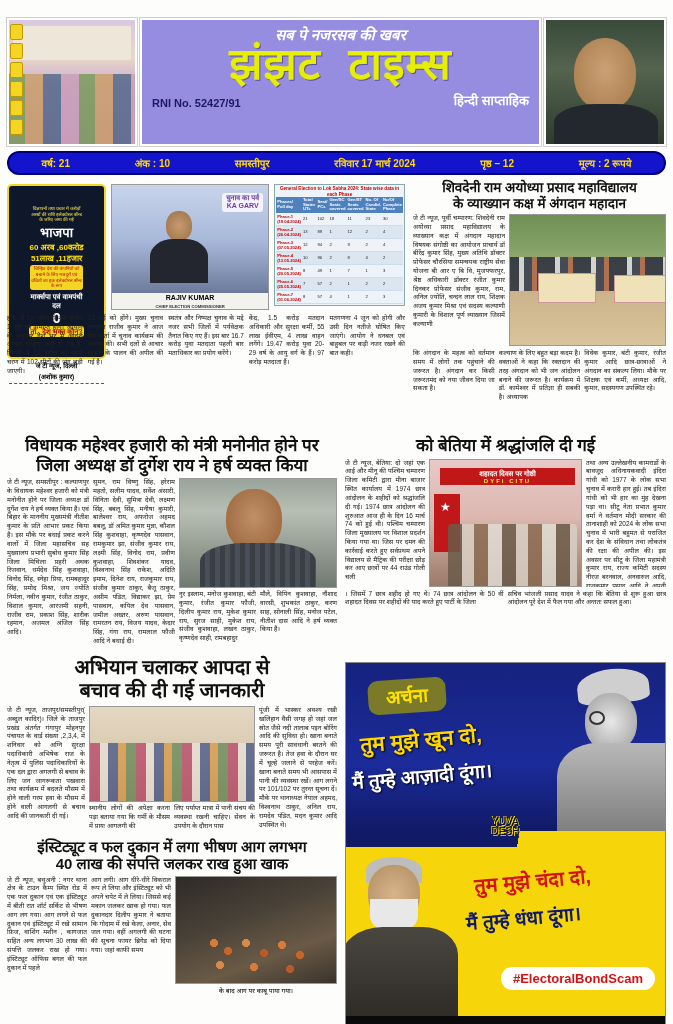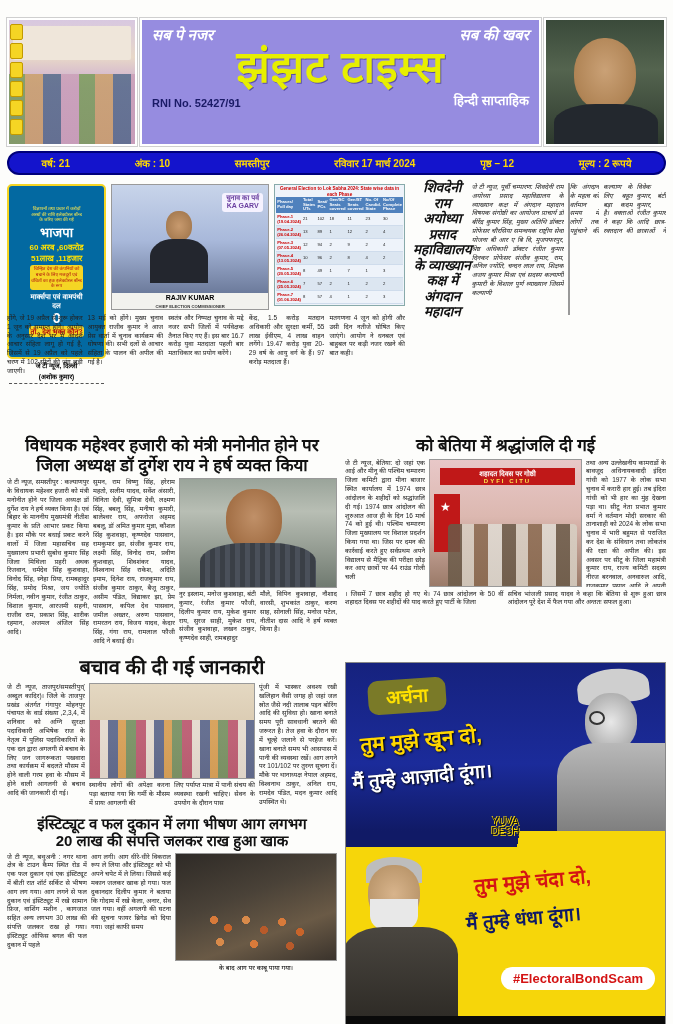--- a/index.html
+++ b/index.html
@@ -12,22 +12,22 @@
   .mast-photo.left { width:130px; background:linear-gradient(180deg,#d8c8e0 0%,#e8d8c8 30%,#caa8d2 55%,#b88ac0 100%); }
   .mast-photo.left .banner-strip { position:absolute; top:6px; left:4px; right:4px; height:34px; background:#efe6da; border-radius:2px; }
   .mast-photo.left .people { position:absolute; bottom:0; left:0; right:0; height:70px;
      background:repeating-linear-gradient(90deg,#7a9c5a 0 16px,#caa06a 16px 34px,#556b8a 34px 52px,#caa0b8 52px 70px); opacity:.85; }
   .badge-strip { position:absolute; left:1px; top:4px; width:13px; bottom:4px; display:flex; flex-direction:column; gap:3px; }
   .badge-strip i { display:block; width:13px; height:16px; background:#f5d524; border:1px solid #c29a00; border-radius:2px; }
   .mast-photo.right { width:122px; background:linear-gradient(180deg,#3a4a3a 0%,#54644f 40%,#2e3a2e 100%); }
   .portrait-face { position:absolute; left:28px; top:18px; width:62px; height:72px; background:radial-gradient(ellipse at 50% 45%,#caa176 0%,#b08455 70%,#8a6038 100%); border-radius:48% 48% 46% 46%; }
   .portrait-body { position:absolute; left:8px; bottom:-6px; width:104px; height:46px; background:#23282e; border-radius:40% 40% 0 0; }
   .masthead { flex:1; background:#968ce0; border:2px solid #fff; outline:1px solid #cfcfcf; position:relative; padding:4px 10px; }
-  .taglines { display:flex; justify-content:space-between; color:#fff; font-weight:700; font-style:italic; font-size:15px; }
-  .mast-title { text-align:center; color:#e7ef00; font-size:44px; font-weight:800; line-height:1.0; letter-spacing:1px; text-shadow:1px 1px 0 #5a50a8; margin-top:1px; }
+  .taglines { display:flex; justify-content:center; color:#fff; font-weight:700; font-style:italic; font-size:15px; }
+  .mast-title { text-align:center; color:#e7ef00; font-size:44px; font-weight:800; line-height:1.0; letter-spacing:1px; text-shadow:1px 1px 0 #5a50a8; margin-top:1px;font-family:Liberation Mono, monospace; }
   .mast-bottom { display:flex; justify-content:space-between; align-items:flex-end; margin-top:2px; }
   .rni { color:#1a1a66; font-weight:700; font-size:11px; }
   .weekly { color:#fff; font-weight:700; font-size:13px; }
   .red-ribbon { position:absolute; left:50%; transform:translateX(-50%); bottom:-1px; background:#cc1111; border:1px solid #fff; color:#ffe94d; font-size:8px; font-weight:700; padding:1px 7px; white-space:nowrap; border-radius:2px; }
 
   
   .infobar { margin-top:5px; height:24px; background:#1414cc; border:2px solid #00007a; border-radius:14px; display:flex; align-items:center; justify-content:space-around; color:#ffd900; font-size:10px; font-weight:700; }
 
   
   .headline { font-weight:800; color:#111; text-align:center; line-height:1.15; }
@@ -37,21 +37,21 @@
   .col { overflow:hidden; }
   .photo { position:relative; overflow:hidden; border:1px solid #999; flex-shrink:0; }
   .caption-band { position:absolute; left:0; right:0; bottom:0; background:#f2f2ee; text-align:center; }
 
   
   .sec1 { display:flex; gap:8px; margin-top:5px; height:252px; }
   .sec1-left { width:398px; }
   .lead-headline { font-size:23px; }
   .lead-content { display:flex; gap:5px; margin-top:4px; height:126px; }
   .bjp-col { width:114px; display:flex; flex-direction:column; }
-  .bjp-ad { background:#0369a1; border:2px solid #f5d524; border-radius:5px; color:#fff; text-align:center; padding:20px; flex-shrink:0; }
+  .bjp-ad { background:#0f172a; border:2px solid #f5d524; border-radius:5px; color:#fff; text-align:center; padding:20px; flex-shrink:0; }
   .bjp-ad .note { font-size:4.6px; color:#ffe94d; line-height:1.25; }
   .bjp-ad .party { font-size:13px; font-weight:800; }
   .bjp-ad .amt { font-size:8px; font-weight:700; color:#ffe100; }
   .bjp-ad .midnote { background:#f5d524; color:#b01010; font-size:4.6px; border-radius:3px; margin:2px 1px; padding:1px; line-height:1.25; }
   .bjp-ad .lparty { font-size:7px; font-weight:700; }
   .bjp-ad .zero { font-size:15px; font-weight:800; line-height:1; }
   .bjp-ad .q { background:#f5d524; color:#b01010; font-size:7px; font-weight:800; border-radius:3px; margin-top:1px; padding:1px; }
   .bjp-below { font-size:6.5px; text-align:center; margin-top:2px; }
   .dashes { border-top:1px dashed #555; margin:2px 2px; }
   .press-photo { width:158px; height:126px; background:linear-gradient(180deg,#c8d4ea 0%,#a8b8da 45%,#5a6888 100%); }
@@ -64,21 +64,21 @@
   .etable-wrap { border:1px solid #8aa; background:#eef3fa; padding:1px; }
   .etable-title { color:#c00; font-size:4.6px; font-weight:700; text-align:center; line-height:1.2; }
   table.etable { width:100%; border-collapse:collapse; font-size:4.2px; }
   table.etable th { background:#4f81bd; color:#fff; padding:1px; text-align:left; line-height:1.1; }
   table.etable td { padding:1px; border-bottom:1px solid #cfdcec; color:#222; }
   table.etable td:first-child { color:#c00; font-weight:700; }
   table.etable tr:nth-child(even) td { background:#dce6f1; }
   .lead-cols { display:flex; gap:5px; margin-top:4px; height:66px; }
   .lead-cols .tiny { flex:1; }
 
-  .sec1-right { flex:1; display:flex; flex-direction:row;font-style:italic; }
+  .sec1-right { flex:1; display:flex; flex-direction:column; }
   .college-headline { font-size:13.5px; }
   .college-row { display:flex; gap:4px; margin-top:3px; height:132px; }
   .college-row .tiny { width:92px; }
   .college-photo { flex:1; height:132px; background:linear-gradient(180deg,#6f8f56 0%,#86a468 28%,#cbb189 55%,#d8c49c 100%); }
   .college-photo .crowd { position:absolute; top:42px; left:0; right:0; height:34px; background:repeating-linear-gradient(90deg,#2e3440 0 9px,#d8d8d8 9px 14px,#3a4050 14px 22px,#b06a4a 22px 27px,#2e3440 27px 36px); opacity:.9; }
   .college-photo .banner1 { position:absolute; top:58px; left:28px; width:58px; height:30px; background:#f0e2b8; border:1px solid #c99; }
   .college-photo .banner2 { position:absolute; top:60px; left:104px; width:52px; height:28px; background:#f0e2b8; border:1px solid #c99; }
   .college-bottom { display:flex; gap:4px; margin-top:3px; height:52px; }
   .college-bottom .tiny { flex:1; }
 
@@ -383,41 +383,42 @@
         <div class="tiny">। जिसमें 7 छात्र शहीद हो गए थे। 74 छात्र आंदोलन के 50 वीं शहादत दिवस पर शहीदों की याद करते हुए पार्टी के जिला</div>
         <div class="tiny">सचिव भांजली प्रसाद यादव ने कहा कि बेतिया से शुरू हुआ छात्र आंदोलन पूरे देश में फैल गया और अन्ततः सफल हुआ।</div>
       </div>
     </div>
   </div>
 
   <div class="sec3">
     <div class="sec3-left">
       <div>
         <div class="headline aapda-headline">
+          <div>अभियान चलाकर आपदा से</div>
           <div>बचाव की दी गई जानकारी</div>
         </div>
         <div class="aapda-row">
           <div class="tiny c col">जे टी न्यूज, ताजपुर/समस्तीपुर( अब्दुल कादिर)। जिले के ताजपुर प्रखंड अंतर्गत गंगापुर मोहनपुर पंचायत के वार्ड संख्या ,2,3,4, में शनिवार को अग्नि सुरक्षा पदाधिकारी अभिषेक राज के नेतृत्व में पुलिस पदाधिकारियों के एक दल द्वारा अगलगी से बचाव के लिए जन जागरूकता पखवारा तथा कार्यक्रम में बदलते मौसम में होने वाली गरम हवा के मौसम में होने वाली आगलगी से बचाव आदि की जानकारी दी गई।</div>
           <div class="aapda-stack">
             <div class="photo aapda-photo">
               <div class="aapda-people"></div>
             </div>
             <div class="aapda-caps">
               <div class="tiny">स्थानीय लोगों की अपेक्षा करना पड़ा बताया गया कि गर्मी के मौसम में प्रायः आगलगी की</div>
               <div class="tiny">लिए पर्याप्त मात्रा में पानी संचय की व्यवस्था रखनी चाहिए। सेवन के उपयोग के दौरान पास</div>
             </div>
           </div>
           <div class="tiny c col">पूंजी में भास्कर अवश्य रखी खलिहान वैसी जगह हो जहां जल स्रोत जैसे नदी तालाब पइन बोरिंग आदि की सुविधा हो। खाना बनाते समय पूरी सावधानी बरतने की जरूरत है। तेज हवा के दौरान घर में चूल्हे जलाने से परहेज करें। खाना बनाते समय भी आसपास में पानी की व्यवस्था रखें। आग लगने पर 101/102 पर तुरन्त सूचना दें। मौके पर थानाध्यक्ष नेपाल अहमद, विश्वनाथ ठाकुर, अनिल राय, रामदेव पंडित, मदन कुमार आदि उपस्थित थे।</div>
         </div>
       </div>
 
       <div>
         <div class="headline fire-headline">
           <div>इंस्टिट्यूट व फल दुकान में लगा भीषण आग लगभग</div>
-          <div>20 लाख की संपत्ति जलकर राख हुआ खाक</div>
+          <div>40 लाख की संपत्ति जलकर राख हुआ खाक</div>
         </div>
         <div class="fire-row">
           <div class="tiny c col">जे टी न्यूज, बथुअनी : नगर थाना क्षेत्र के टाउन कैम्प स्थित रोड में एक फल दुकान एवं एक इंस्टिट्यूट में बीती रात शॉर्ट सर्किट से भीषण आग लग गया। आग लगने से फल दुकान एवं इंस्टिट्यूट में रखे सामान फ्रिज, वाशिंग मशीन , कागजात सहित अन्य लगभग 30 लाख की संपत्ति जलकर राख हो गया। इंस्टिट्यूट ऑफिस बगल की फल दुकान में पहले</div>
           <div class="tiny c col">आग लगी। आग धीरे-धीरे विकराल रूप ले लिया और इंस्टिट्यूट को भी अपने चपेट में ले लिया। जिससे कई मकान जलकर खाक हो गया। फल दुकानदार दिलीप कुमार ने बताया कि गोदाम में रखे केला, अनार, सेव जल गया। वहीं अगलगी की घटना की सूचना फायर ब्रिगेड को दिया गया। जहां काफी समय</div>
           <div class="fire-stack">
             <div class="photo fire-photo">
               <div class="fire-fruits"></div>
             </div>
             <div class="fire-cap">के बाद आग पर काबू पाया  गया।</div>
           </div>

